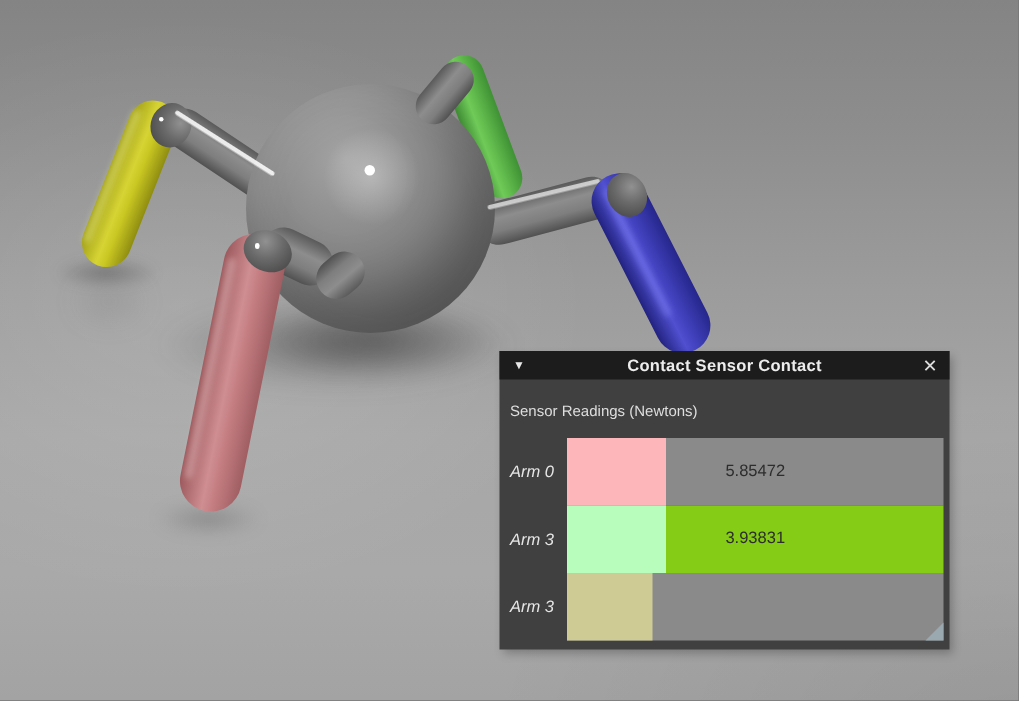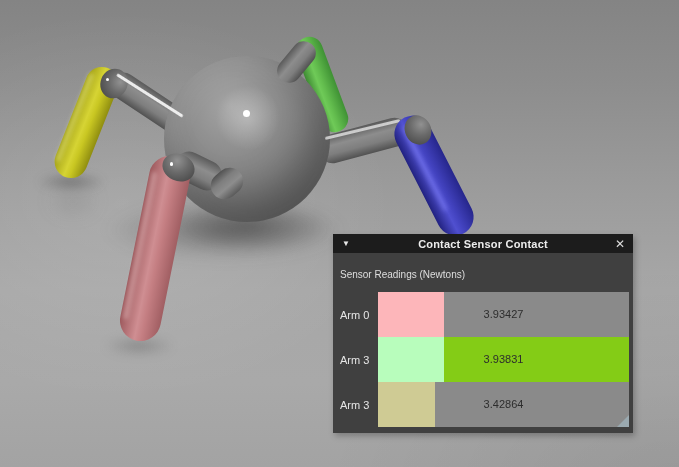--- a/index.html
+++ b/index.html
@@ -30,21 +30,21 @@
     box-shadow:2px 3px 6px rgba(0,0,0,0.25);}
   .titlebar{position:absolute;left:0;top:0;right:0;height:19px;background:#1c1c1c;
     display:flex;align-items:center;color:#ededed;}
   .collapse-btn{width:26px;text-align:center;font-size:8px;color:#e8e8e8;cursor:default;}
   .title{flex:1;text-align:center;font-size:11px;font-weight:bold;letter-spacing:0.2px;}
   .close-btn{width:26px;text-align:center;font-size:12px;color:#dddddd;cursor:default;}
   .section-label{position:absolute;left:7px;top:35px;font-size:10px;color:#dedede;}
   .rows-wrap{position:absolute;left:0;top:58px;right:4px;bottom:6px;display:flex;flex-direction:column;}
   .row{flex:1;display:flex;}
   .row-label{width:45px;box-sizing:border-box;padding-left:7px;display:flex;align-items:center;
-    font-size:11px;color:#e6e6e6;}
+    font-size:11px;color:#e6e6e6;font-style:italic;}
   .row-plot{flex:1;position:relative;background:#8a8a8a;}
   .bar{position:absolute;left:0;top:0;bottom:0;}
   .value{position:absolute;left:0;right:0;top:50%;transform:translateY(-56%);
     text-align:center;font-size:11px;color:#2d2d2d;}
   .resize-handle{position:absolute;right:4px;bottom:6px;width:0;height:0;
     border-left:12px solid transparent;border-bottom:12px solid #9aa9b0;}
 </style>
 </head>
 <body>
 
@@ -101,34 +101,33 @@
       <div class="title">Contact Sensor Contact</div>
       <div class="close-btn">✕</div>
     </div>
     <div class="section-label">Sensor Readings (Newtons)</div>
 
     <div class="rows-wrap">
       <div class="row">
         <div class="row-label">Arm 0</div>
         <div class="row-plot" style="background: rgb(138, 138, 138);">
           <div class="bar" style="width: 26.2285%; background: rgb(253, 182, 186);"></div>
-          <div class="value">3.93427</div>
+          <div class="value">5.85472</div>
         </div>
       </div>
       <div class="row">
         <div class="row-label">Arm 3</div>
         <div class="row-plot" style="background: #84cc16;">
           <div class="bar" style="width: 26.2554%; background: rgb(184, 253, 188);"></div>
           <div class="value">3.93831</div>
         </div>
       </div>
       <div class="row">
         <div class="row-label">Arm 3</div>
         <div class="row-plot" style="background: rgb(138, 138, 138);">
           <div class="bar" style="width: 22.8576%; background: rgb(207, 203, 148);"></div>
-          <div class="value">3.42864</div>
         </div>
       </div>
     </div>
     <div class="resize-handle"></div>
   </div>
 
 </div>
 
 </body></html>

